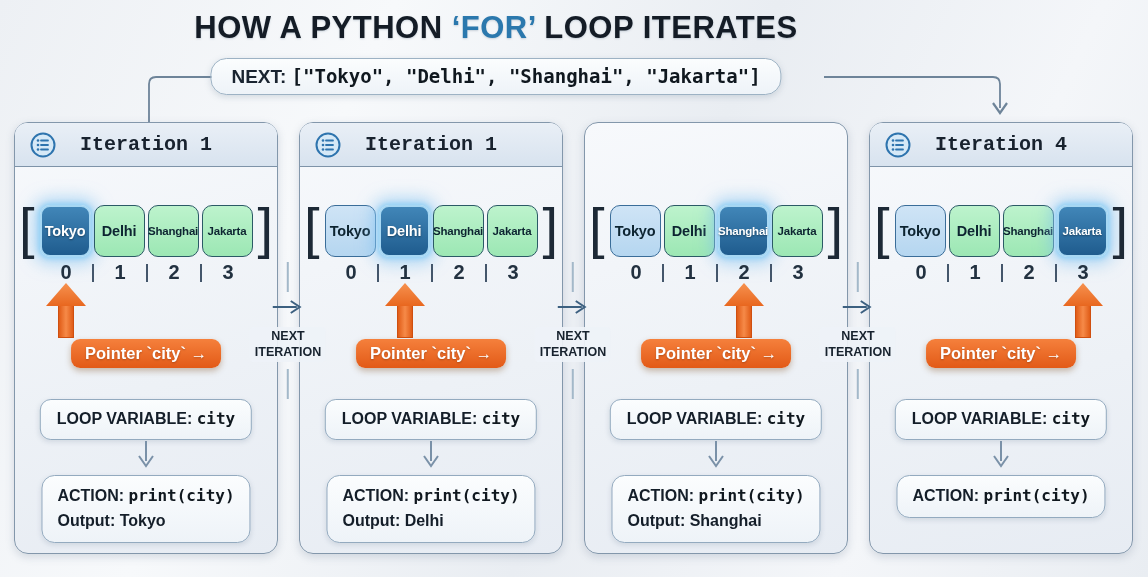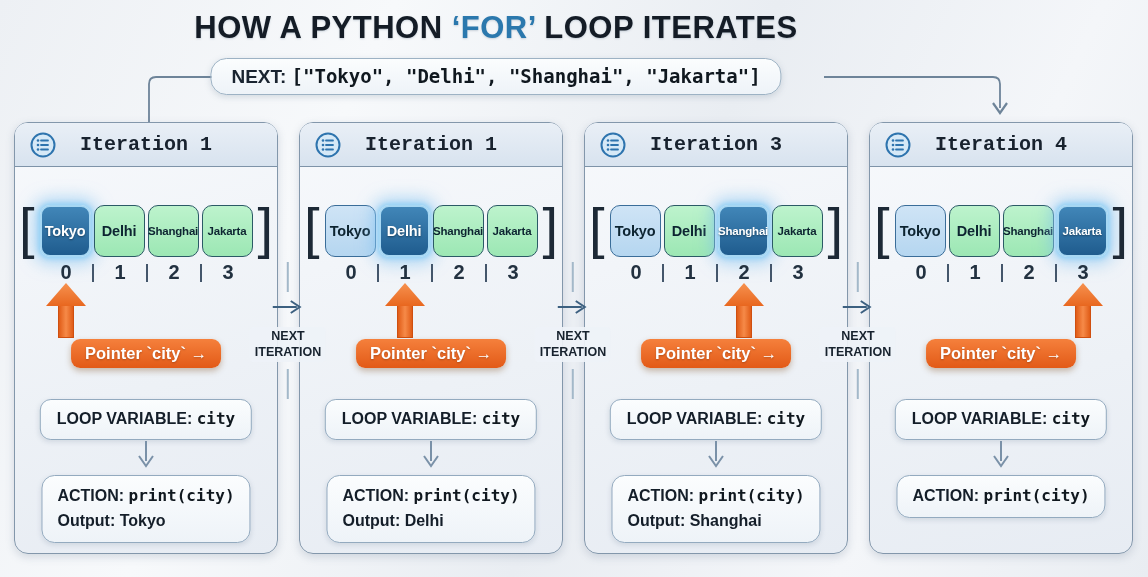--- a/index.html
+++ b/index.html
@@ -247,36 +247,20 @@
         <line x1="11" y1="2" x2="11" y2="22" stroke="#7a91a8" stroke-width="2"></line>
         <path d="M4,17 L11,27 L18,17" fill="none" stroke="#7a91a8" stroke-width="2"></path>
       </svg>
       <div class="info-box action-box">
         <div><span class="blabel">ACTION:</span> <span class="bcode">print(city)</span></div>
         <div><span class="blabel">Output:</span> <span class="bval">Delhi</span></div>
       </div>
     </section>
 
     <section class="panel">
-      <header class="panel-header">
-        <svg class="list-icon" viewBox="0 0 26 26">
-          <circle cx="13" cy="13" r="11.5" fill="#d6e9f7" stroke="#2e74ae" stroke-width="2"></circle>
-          <g stroke="#2e74ae" stroke-width="1.8" stroke-linecap="round">
-            <line x1="11" y1="8.5" x2="18" y2="8.5"></line>
-              <line x1="11" y1="13" x2="18" y2="13"></line>
-              <line x1="11" y1="17.5" x2="18" y2="17.5"></line>
-          </g>
-          <g fill="#2e74ae">
-              <circle cx="8" cy="8.5" r="1.3"></circle>
-              <circle cx="8" cy="13" r="1.3"></circle>
-              <circle cx="8" cy="17.5" r="1.3"></circle>
-            </g>
-        </svg>
-        <div class="ptitle">Iteration 3</div>
-      </header>
       <div class="array-row">
         <span class="bracket open">[</span>
         <div class="cell cell--blue">Tokyo</div>
         <div class="cell cell--green">Delhi</div>
         <div class="cell cell--current cell--small">Shanghai</div>
         <div class="cell cell--green cell--small">Jakarta</div>
         <span class="bracket close">]</span>
       </div>
       <div class="index-row">
         <span class="idx idx-0">0</span>

